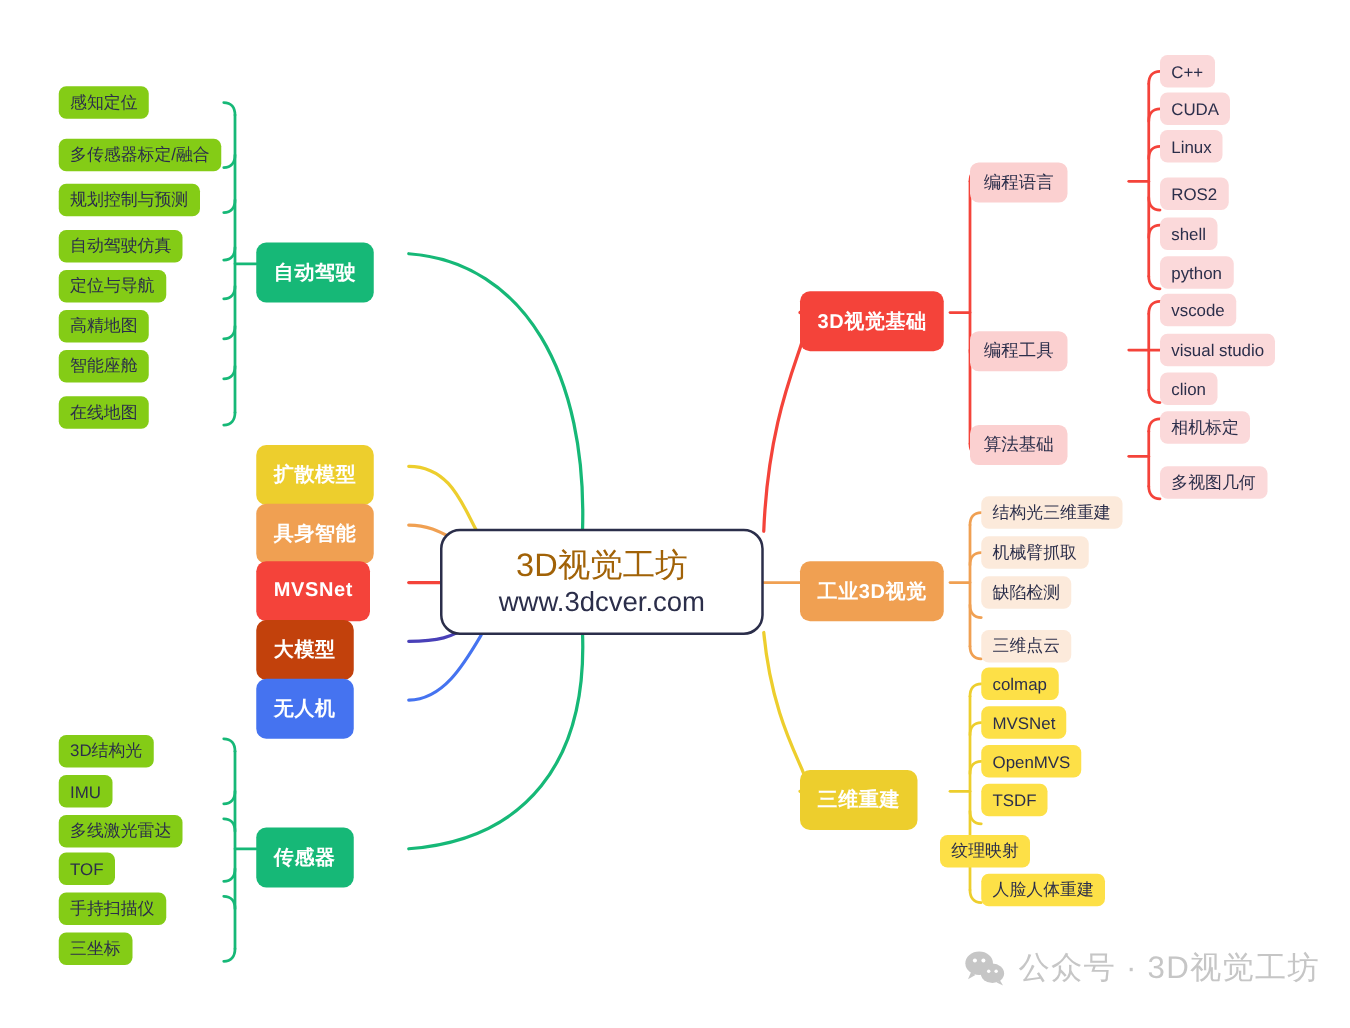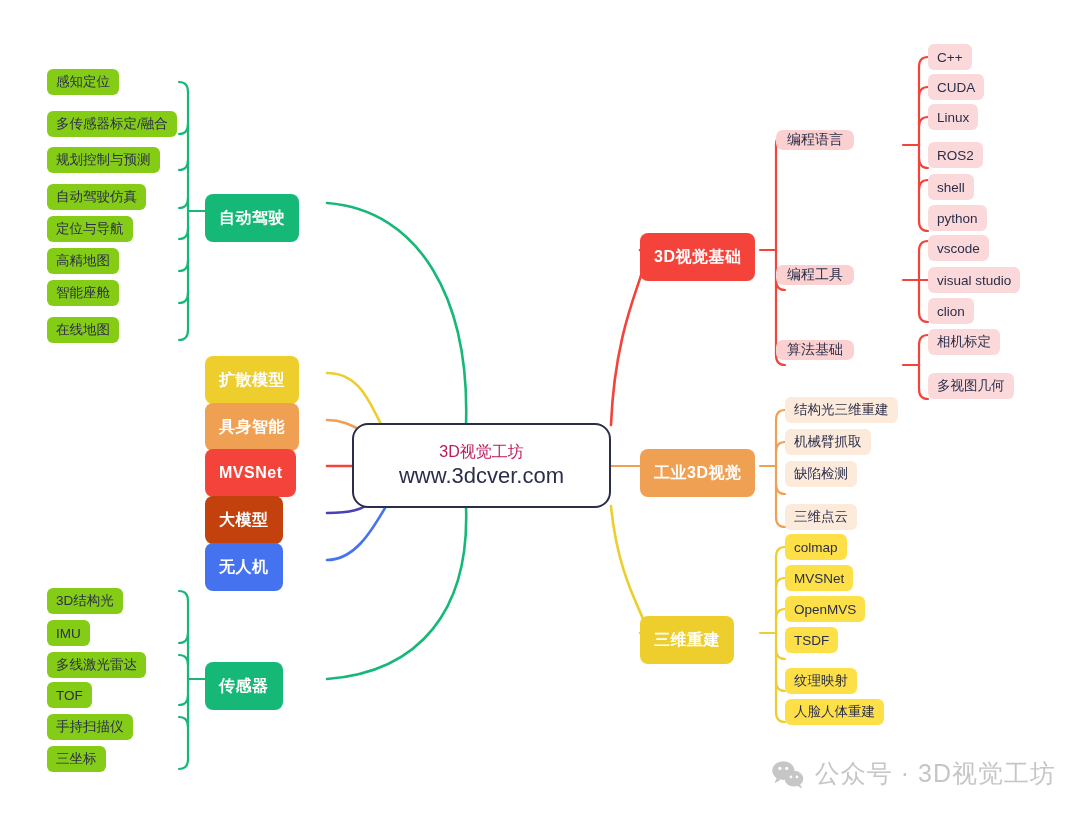--- a/index.html
+++ b/index.html
@@ -28,21 +28,21 @@
     color:#2b2e4a;
     border-radius:6px;
   }
   .leaf.green{background:#84cc16;}
   .leaf.pink{background:#fbd9da;}
   .leaf.orange{background:#fceadb;}
   .leaf.yellow{background:#fde047;}
 
   
   .mid{
-    height:20px;padding:0 11px;font-size:14px;color:#2b2e4a;
+    height:32px;padding:0 11px;font-size:14px;color:#2b2e4a;
     background:#fbd0d0;border-radius:7px;
   }
 
   
   .branch{
     height:48px;padding:0 14px;
     font-size:16px;font-weight:bold;color:#ffffff;
     border-radius:8px;
     letter-spacing:.5px;
   }
@@ -58,21 +58,21 @@
     position:absolute;
     left:352px;top:423px;width:259px;height:85px;
     box-sizing:border-box;
     border:2.5px solid #2b2e4a;
     border-radius:16px;
     background:#ffffff;
     display:flex;flex-direction:column;
     align-items:center;justify-content:center;
     z-index:5;
   }
-  #root .rline1{font-size:16px;color:#be185d;line-height:1.25;}
+  #root .rline1{font-size:26px;color:#a16207;line-height:1.25;}
   #root .rline2{font-size:22px;color:#2b2e4a;line-height:1.25;}
 
   
   #watermark{
     position:absolute;right:24px;bottom:32px;
     display:flex;align-items:center;gap:10px;
     color:#c6c6c6;font-size:25px;
     letter-spacing:1px;
   }
   #wm-icon{width:34px;height:30px;display:block;}
@@ -319,21 +319,21 @@
     </div>
   <div class="node leaf yellow" style="left:785px;top:565px;">
       <span>MVSNet</span>
     </div>
   <div class="node leaf yellow" style="left:785px;top:596px;">
       <span>OpenMVS</span>
     </div>
   <div class="node leaf yellow" style="left:785px;top:627px;">
       <span>TSDF</span>
     </div>
-  <div class="node leaf yellow" style="left:785px;top:668px;">
+  <div class="node leaf yellow" style="left:752px;top:668px;">
       <span>纹理映射</span>
     </div>
   <div class="node leaf yellow" style="left:785px;top:699px;">
       <span>人脸人体重建</span>
     </div>
 
   <div id="watermark">
     <svg id="wm-icon" viewBox="0 0 40 34">
       <ellipse cx="14.5" cy="13" rx="13" ry="11" fill="#c6c6c6"></ellipse>
       <polygon points="7,21 4,28 11,24" fill="#c6c6c6"></polygon>

